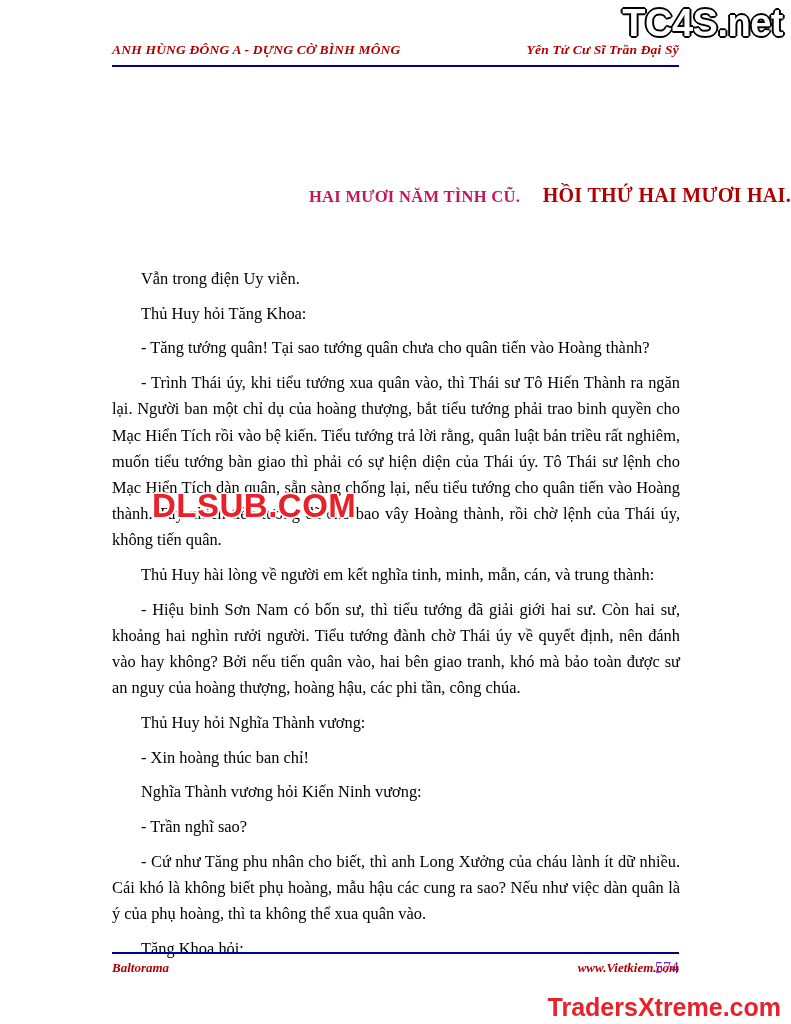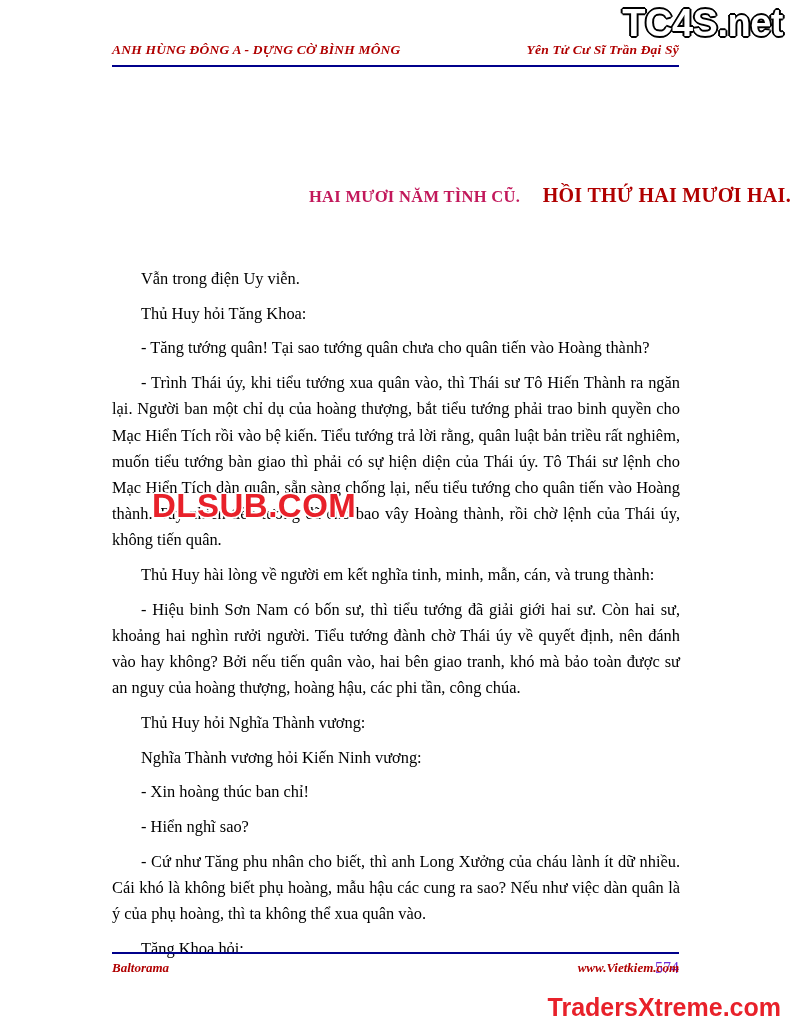--- a/index.html
+++ b/index.html
@@ -197,23 +197,23 @@
   <div class="chapter-subtitle">HAI MƯƠI NĂM TÌNH CŨ.</div>
 
   <div class="body-text">
     <p>Vẫn trong điện Uy viễn.</p>
     <p>Thủ Huy hỏi Tăng Khoa:</p>
     <p>- Tăng tướng quân! Tại sao tướng quân chưa cho quân tiến vào Hoàng thành?</p>
     <p>- Trình Thái úy, khi tiểu tướng xua quân vào, thì Thái sư Tô Hiến Thành ra ngăn lại. Người ban một chỉ dụ của hoàng thượng, bắt tiểu tướng phải trao binh quyền cho Mạc Hiển Tích rồi vào bệ kiến. Tiểu tướng trả lời rằng, quân luật bản triều rất nghiêm, muốn tiểu tướng bàn giao thì phải có sự hiện diện của Thái úy. Tô Thái sư lệnh cho Mạc Hiển Tích dàn quân, sẵn sàng chống lại, nếu tiểu tướng cho quân tiến vào Hoàng thành. Tuy nhiên tiểu tướng đã cho bao vây Hoàng thành, rồi chờ lệnh của Thái úy, không tiến quân.</p>
     <p>Thủ Huy hài lòng về người em kết nghĩa tinh, minh, mẫn, cán, và trung thành:</p>
     <p>- Hiệu binh Sơn Nam có bốn sư, thì tiểu tướng đã giải giới hai sư. Còn hai sư, khoảng hai nghìn rưởi người. Tiểu tướng đành chờ Thái úy về quyết định, nên đánh vào hay không? Bởi nếu tiến quân vào, hai bên giao tranh, khó mà bảo toàn được sư an nguy của hoàng thượng, hoàng hậu, các phi tần, công chúa.</p>
     <p>Thủ Huy hỏi Nghĩa Thành vương:</p>
+    <p>- Xin hoàng thúc ban chỉ!</p>
     <p>Nghĩa Thành vương hỏi Kiến Ninh vương:</p>
-    <p>- Xin hoàng thúc ban chỉ!</p>
-    <p>- Hiển nghĩ sao?</p>
+    <p>- Trần nghĩ sao?</p>
     <p>- Cứ như Tăng phu nhân cho biết, thì anh Long Xưởng của cháu lành ít dữ nhiều. Cái khó là không biết phụ hoàng, mẫu hậu các cung ra sao? Nếu như việc dàn quân là ý của phụ hoàng, thì ta không thể xua quân vào.</p>
     <p>Tăng Khoa hỏi:</p>
   </div>
 
   <div class="rule-bottom"></div>
   <div class="footer">
     <span class="f-left">Baltorama</span>
     <span class="f-center">574</span>
     <span class="f-right">www.Vietkiem.com</span>
   </div>

